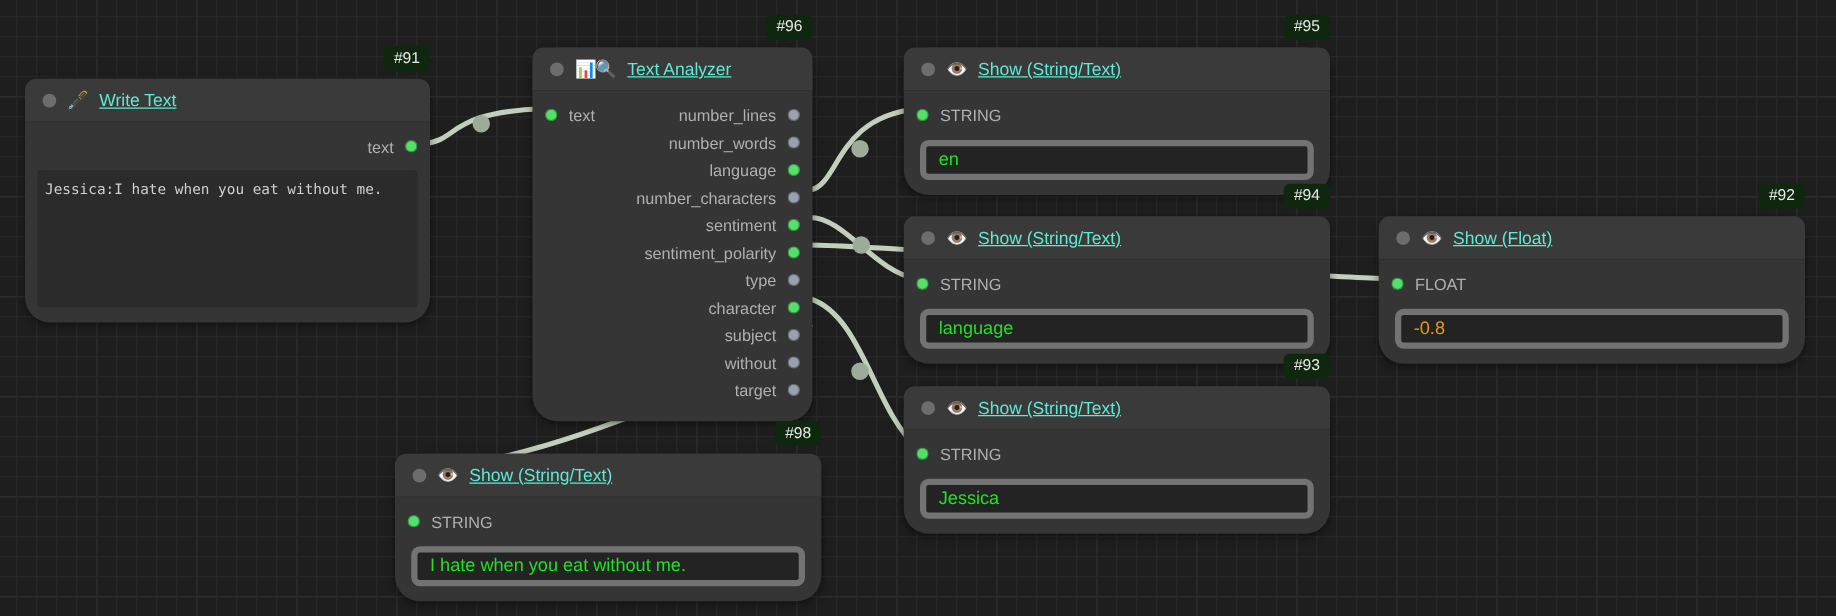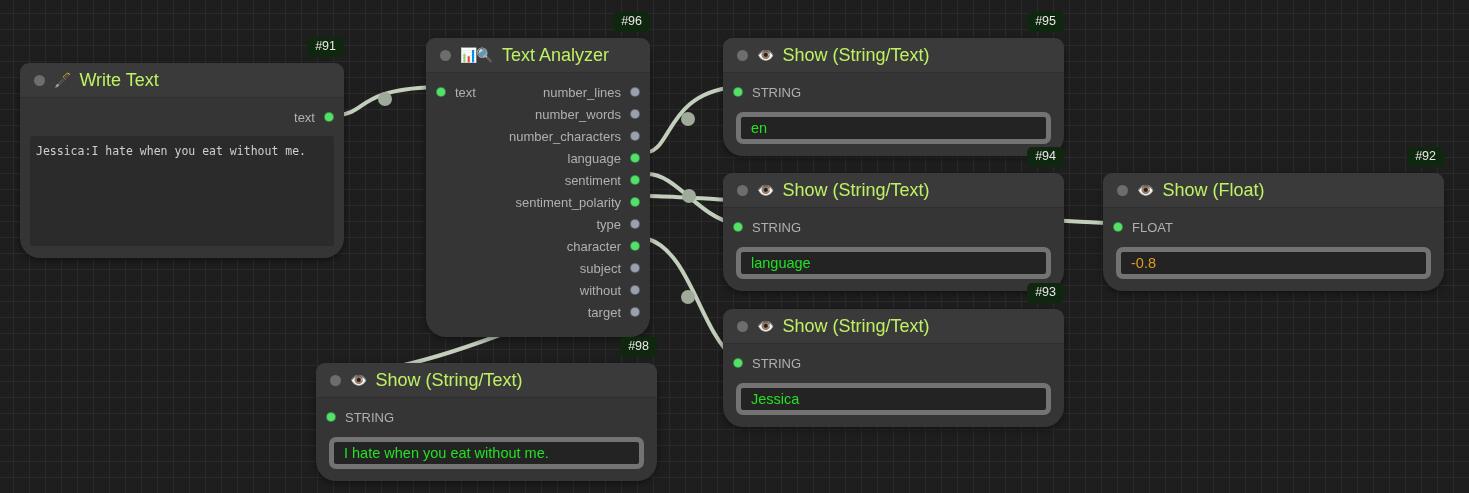--- a/index.html
+++ b/index.html
@@ -37,21 +37,21 @@
     background: #3a3a3a;
     border-radius: 9px 9px 0 0;
     border-bottom: 1px solid #2f2f2f;
   }
   .collapse-dot {
     width: 11px; height: 11px; border-radius: 50%;
     background: #6d6d6d; flex: none;
   }
   .hdr-icon { font-size: 14px; line-height: 1; flex: none; letter-spacing: -1px; }
   .node-title {
-    font-size: 18px; color: #bef264; white-space: nowrap;
+    font-size: 14px; color: #5eead4; white-space: nowrap; text-decoration: underline;
   }
   .node-badge {
     position: absolute; top: -26px; right: 0;
     background: #10270f;
     color: #e8e8e8;
     font-size: 12.5px;
     padding: 3px 8px 4px;
     border-radius: 5px;
     line-height: 1;
   }
@@ -160,26 +160,26 @@
       </div>
       <div class="port-row out">
         <span>number_lines</span>
         <span class="pin off"></span>
       </div>
       <div class="port-row out">
         <span>number_words</span>
         <span class="pin off"></span>
       </div>
       <div class="port-row out">
+        <span>language</span>
+        <span class="pin on"></span>
+      </div>
+      <div class="port-row out">
         <span>number_characters</span>
         <span class="pin off"></span>
-      </div>
-      <div class="port-row out">
-        <span>language</span>
-        <span class="pin on"></span>
       </div>
       <div class="port-row out">
         <span>sentiment</span>
         <span class="pin on"></span>
       </div>
       <div class="port-row out">
         <span>sentiment_polarity</span>
         <span class="pin on"></span>
       </div>
       <div class="port-row out">

